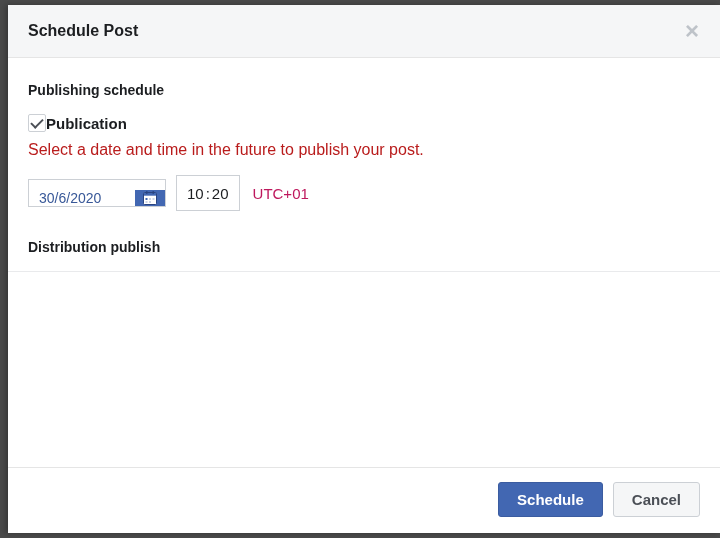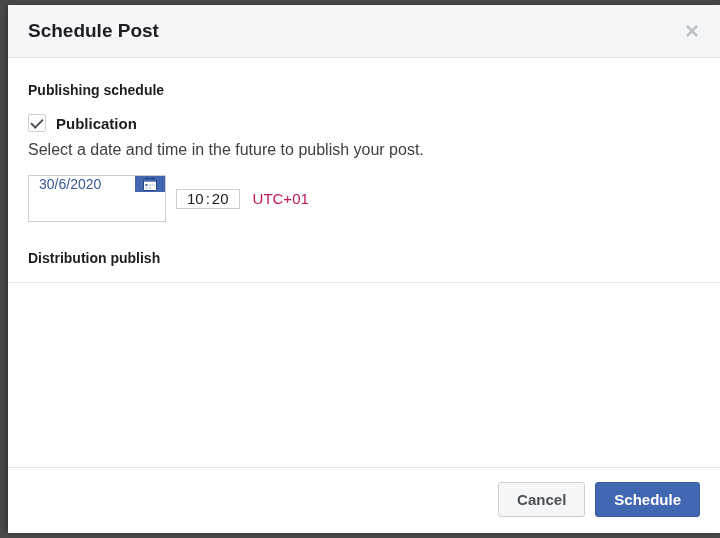--- a/index.html
+++ b/index.html
@@ -24,21 +24,21 @@
     }
     .modal-header {
       background: #f5f6f7;
       border-bottom: 1px solid #e5e5e5;
       padding: 14px 16px 14px 20px;
       display: flex;
       align-items: center;
       justify-content: space-between;
     }
     .modal-title {
-      font-size: 19px;
+      font-size: 16px;
       font-weight: 600;
       color: #1c1e21;
     }
     .close-btn {
       width: 24px;
       height: 24px;
       display: flex;
       align-items: center;
       justify-content: center;
       cursor: pointer;
@@ -55,21 +55,20 @@
     .section { margin-bottom: 28px; }
     .section-title {
       font-size: 14px;
       font-weight: bold;
       color: #1c1e21;
       margin-bottom: 16px;
     }
     .check-row {
       display: flex;
       align-items: center;
-      gap: 10px;
       margin-bottom: 6px;
     }
     .checkbox {
       width: 18px;
       height: 18px;
       border: 1px solid #ccd0d5;
       border-radius: 2px;
       background: #fff;
       display: flex;
       align-items: center;
@@ -85,33 +84,33 @@
       transform: rotate(-45deg) translate(1px,-1px);
     }
     .check-label {
       font-size: 15px;
       font-weight: 600;
       color: #1c1e21;
     }
     .help-text {
       font-size: 16px;
       line-height: 1.45;
-      color: #404040;
+      color: #b91c1c;
       margin-bottom: 14px;
     }
     .datetime-row {
       display: flex;
       align-items: center;
       gap: 10px;
     }
     .date-field {
       display: flex;
-      align-items: flex-start;
+      align-items: flex-end;
       border: 1px solid #ccd0d5;
-      height: 47px;
+      height: 28px;
     }
     .date-text {
       padding: 0 10px;
       display: flex;
       align-items: center;
       color: #385898;
       font-size: 14px;
       min-width: 106px;
       outline: none;
       border: none;
@@ -120,21 +119,21 @@
     .cal-btn {
       width: 30px;
       background: #4267b2;
       display: flex;
       align-items: center;
       justify-content: center;
       cursor: pointer;
     }
     .time-field {
       border: 1px solid #ccd0d5;
-      height: 20px;
+      height: 36px;
       padding: 0 10px;
       display: flex;
       align-items: center;
       font-size: 15px;
       color: #1c1e21;
       gap: 2px;
     }
     .time-part { outline: none; }
     .tz-label { color: #be185d; font-size: 15px; margin-left: 3px; }
     .divider { border-top: 1px solid #e9eaec; margin: 0 -20px 0 -20px; }
@@ -214,16 +213,16 @@
     </div>
 
     <div class="section" style="margin-bottom:10px;">
       <div class="section-title">Distribution publish</div>
     </div>
 
     <div class="divider"></div>
   </div>
 
   <div class="modal-footer">
+    <div class="btn btn-primary">Schedule</div>
     <div class="btn btn-secondary">Cancel</div>
-    <div class="btn btn-primary">Schedule</div>
   </div>
 </div>
 
 </body></html>

